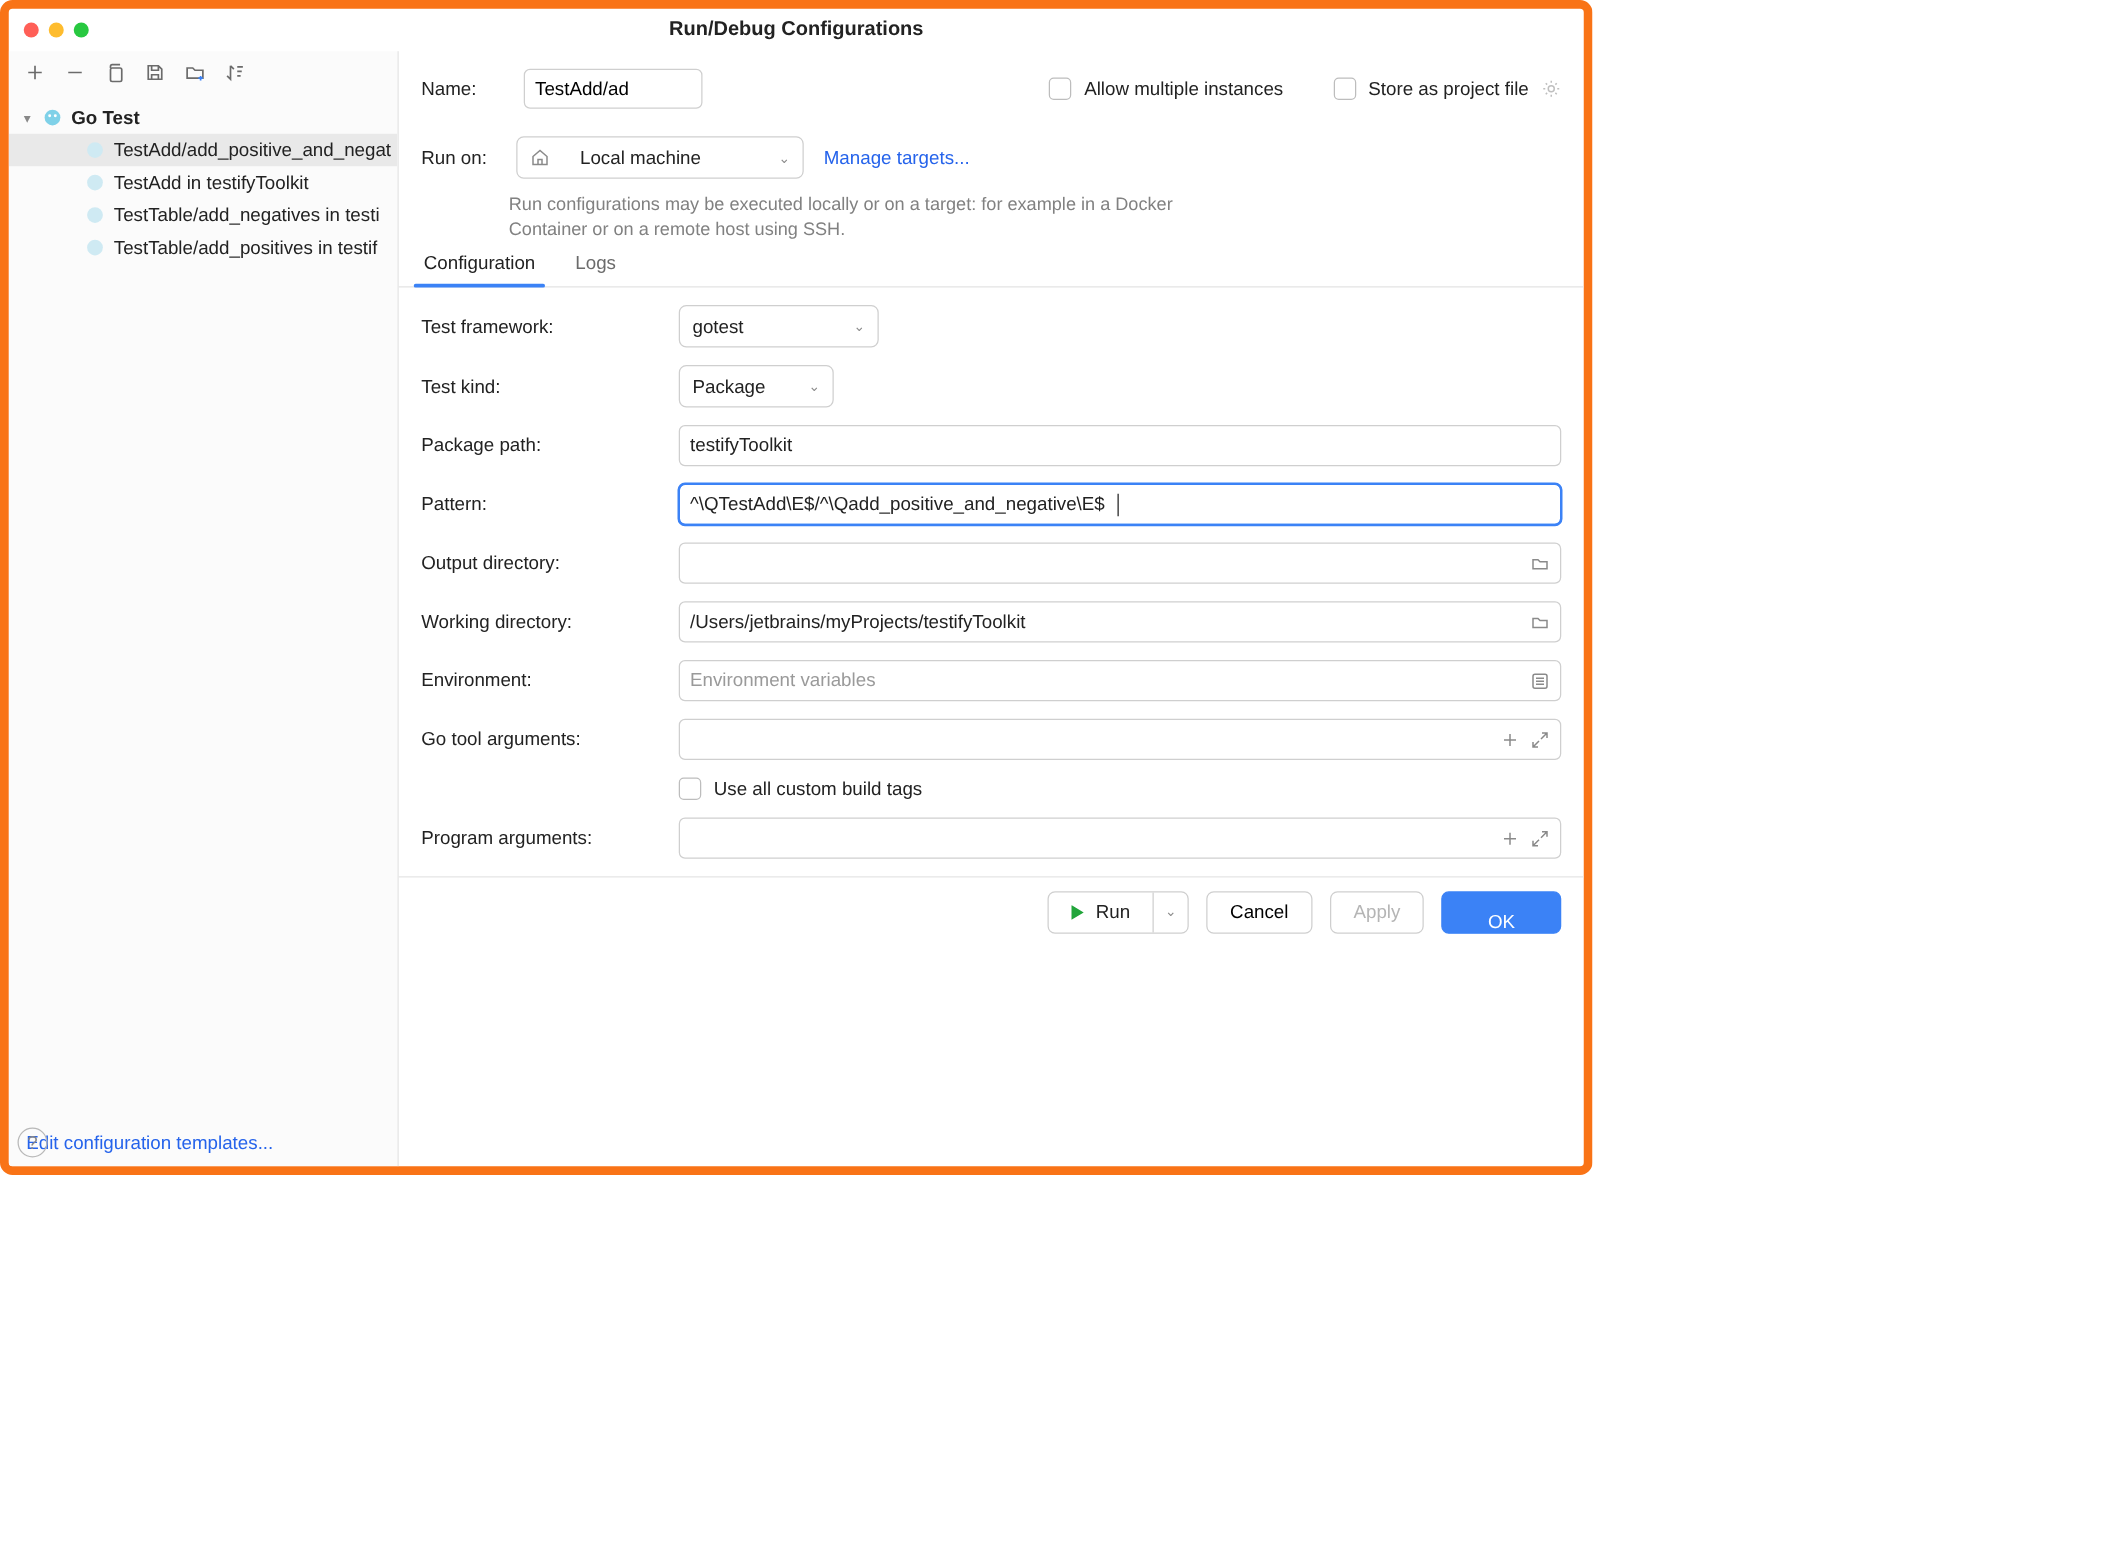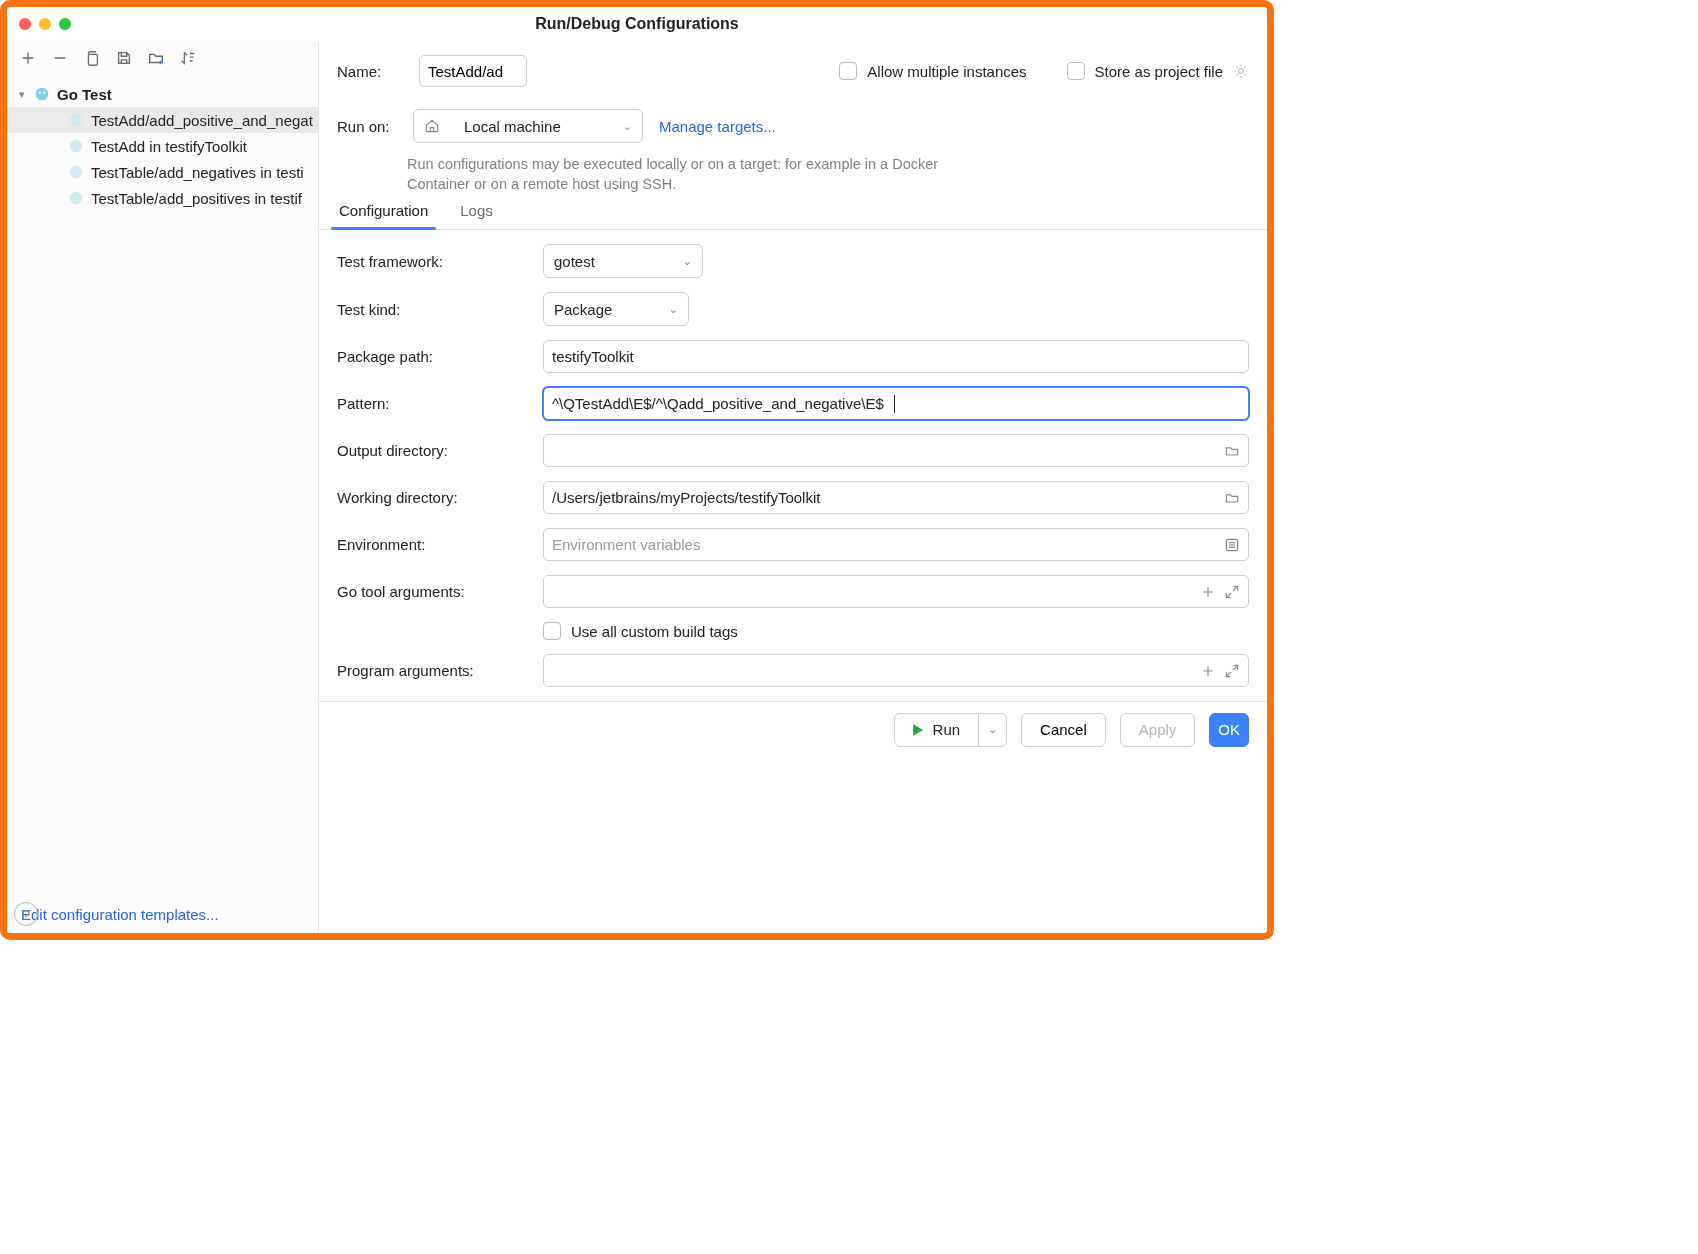--- a/index.html
+++ b/index.html
@@ -23,50 +23,50 @@
   .tree-row .chevron { width:14px; color:#888; font-size:11px; }
   .tree-row .ticon { width:18px; height:18px; margin-right:6px; }
   .tree-row .label { overflow:hidden; text-overflow:ellipsis; }
   .tree-row.root .label { font-weight:700; }
   .sidebar-bottom { padding:10px 14px; }
   .link { color:#2563eb; cursor:pointer; }
   .main { flex:1; display:flex; flex-direction:column; min-width:0; }
   .main-top { padding:14px 18px 0 18px; }
   .row { display:flex; align-items:center; }
   .row.name { gap:22px; }
-  .name-input { width:108px; height:32px; border:1px solid #cfcfcf; border-radius:5px; padding:12px 8px; font-size:15px; }
+  .name-input { width:143px; height:32px; border:1px solid #cfcfcf; border-radius:5px; padding:12px 8px; font-size:15px; }
   .chk { display:flex; align-items:center; gap:10px; }
   .chk .box { width:18px; height:18px; border:1.3px solid #bdbdbd; border-radius:4px; background:#fff; }
   .row.runon { margin-top:22px; gap:16px; }
   .select { height:34px; border:1px solid #cfcfcf; border-radius:6px; background:#fff; display:flex; align-items:center; padding:0 10px; gap:24px; cursor:pointer; min-width:0; }
   .select .chev { margin-left:auto; color:#888; font-size:11px; }
   .runon .select { width:230px; }
   .hint { color:#818181; font-size:14.5px; max-width:560px; margin-top:12px; line-height:1.35; margin-left:70px; }
   .tabs { display:flex; gap:28px; border-bottom:1px solid #e3e3e3; padding:0 18px; margin-top:0;align-items:flex-end; }
   .tab { padding:8px 2px 10px; color:#6b6b6b; cursor:pointer; position:relative; font-size:15px; }
   .tab.active { color:#222; }
   .tab.active::after { content:""; position:absolute; left:-6px; right:-6px; bottom:-1px; height:3px; background:#3b82f6; border-radius:2px; }
   .form { padding:14px 18px; display:grid; grid-template-columns: 194px 1fr; row-gap:14px; column-gap:12px; align-items:center; }
   .form label { font-size:15px; color:#222; }
   .input { height:33px; border:1px solid #cfcfcf; border-radius:5px; padding:0 8px; font-size:15px; width:100%; background:#fff; display:flex; align-items:center; position:relative; }
   .input.focus { outline:2px solid #3b82f6; outline-offset:-1px; border-color:#3b82f6; }
   .input .suffix { margin-left:auto; display:flex; gap:8px; color:#8a8a8a; }
   .input .text { flex:1; white-space:nowrap; overflow:hidden; text-overflow:ellipsis; margin-right:8px;}
   .input .caret { width:1px; height:18px; background:#222; margin-left:2px; animation:blink 1.1s infinite; }
   @keyframes blink { 50% {opacity:0;} }
   .dropdown { width:160px; }
-  .dropdown.small { width:146px; }
+  .dropdown.small { width:124px; }
   .checkbox-row { display:flex; align-items:center; gap:10px; grid-column:2; }
   .footer { border-top:1px solid #e5e5e5; height:56px; display:flex; align-items:center; padding:0 18px; gap:14px; }
   .footer .spacer { flex:1; }
   .btn { height:34px; border:1px solid #cfcfcf; border-radius:6px; background:#fff; padding:0 18px; font-size:15px; cursor:pointer; display:flex; align-items:center; gap:8px; }
   .btn.split { padding:0 0 0 14px; }
   .btn.split .split-main { padding-right:10px; display:flex; align-items:center; gap:8px;}
   .btn.split .split-chev { border-left:1px solid #cfcfcf; width:28px; height:100%; display:flex; align-items:center; justify-content:center; color:#888; font-size:11px;}
-  .btn.primary { background:#3b82f6; border-color:#3b82f6; color:#fff; padding:0 8px;}
+  .btn.primary { background:#3b82f6; border-color:#3b82f6; color:#fff; padding:0 36px;align-items:flex-end;}
   .btn.disabled { color:#b5b5b5; }
   .help { width:24px; height:24px; border:1.5px solid #b8b8b8; border-radius:50%; color:#888; display:flex; align-items:center; justify-content:center; font-size:15px; margin:8px 0 0 14px; position:absolute; bottom:14px; left:0;}
   .ico { width:16px; height:16px; display:inline-block; }
   .ico svg { width:100%; height:100%; stroke:#8a8a8a; fill:none; stroke-width:1.5; }
   .label-col { min-width:60px; }
   .name-label{min-width:60px;}
   .right-group{display:flex;align-items:center;gap:40px;margin-left:auto;}
   .gear-icon svg{stroke:#bfbfbf;}
 </style>
 </head>

